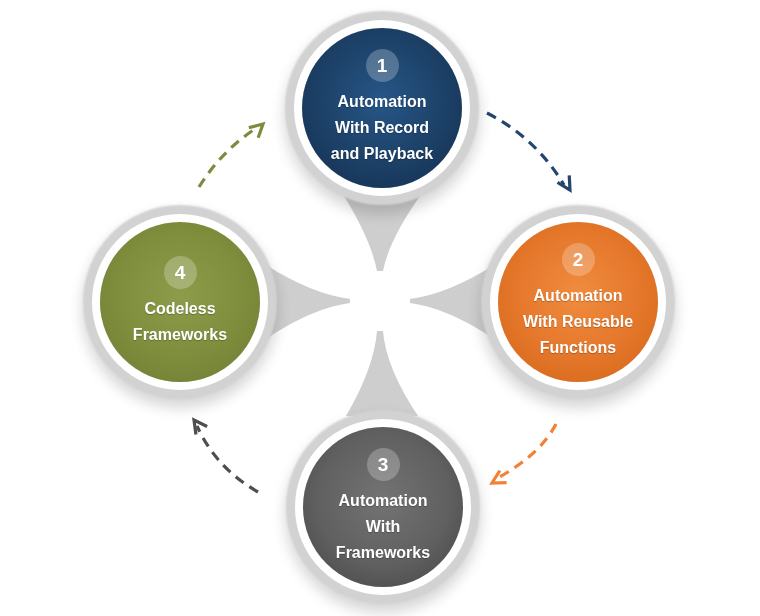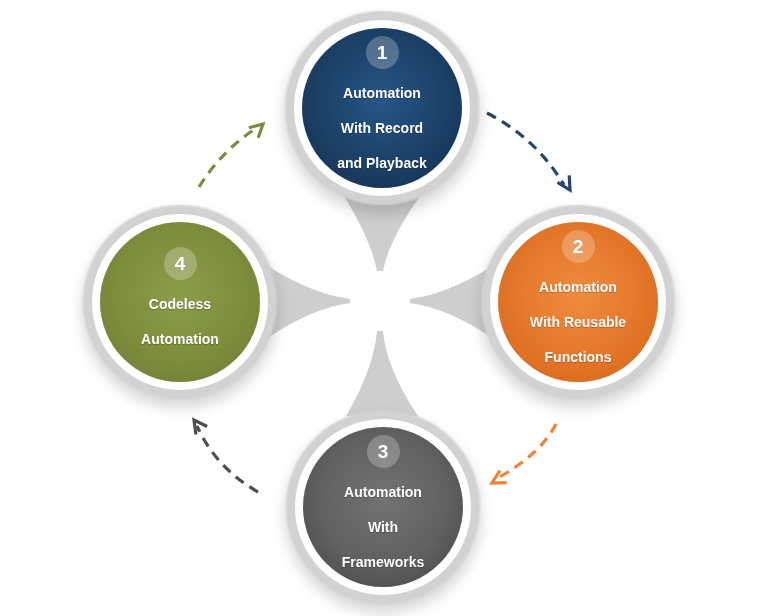--- a/index.html
+++ b/index.html
@@ -26,22 +26,22 @@
     width:33px;height:33px;border-radius:50%;
     background:rgba(255,255,255,0.24);
     display:flex;align-items:center;justify-content:center;
     margin-bottom:7px;flex:0 0 auto;
   }
   .badge span{
     color:#ffffff;font-size:19px;font-weight:bold;line-height:1;
   }
   .label{
     color:#ffffff;
-    font-size:14px;font-weight:bold;
-    line-height:35px;
+    font-size:16px;font-weight:bold;
+    line-height:26px;
     text-align:center;
     white-space:pre-line;
     text-shadow:0 1px 1px rgba(0,0,0,0.25);
   }
   .arrow-dash{fill:none;stroke-width:3.2;stroke-dasharray:10 7;}
   .arrow-head{fill:none;stroke-width:3.2;stroke-linecap:square;stroke-linejoin:miter;}
 </style>
 </head>
 <body>
 
@@ -96,16 +96,16 @@
     <div class="label">Automation
 With
 Frameworks</div>
   </div>
 
   <div class="node" style="left: 100px; top: 222px; background: radial-gradient(circle at 50% 45%, rgb(141, 156, 75) 0%, rgb(126, 141, 60) 55%, rgb(105, 120, 48) 100%);">
     <div class="badge">
       <span>4</span>
     </div>
     <div class="label">Codeless
-Automation</div>
+Frameworks</div>
   </div>
 
 </div>
 
 </body></html>

